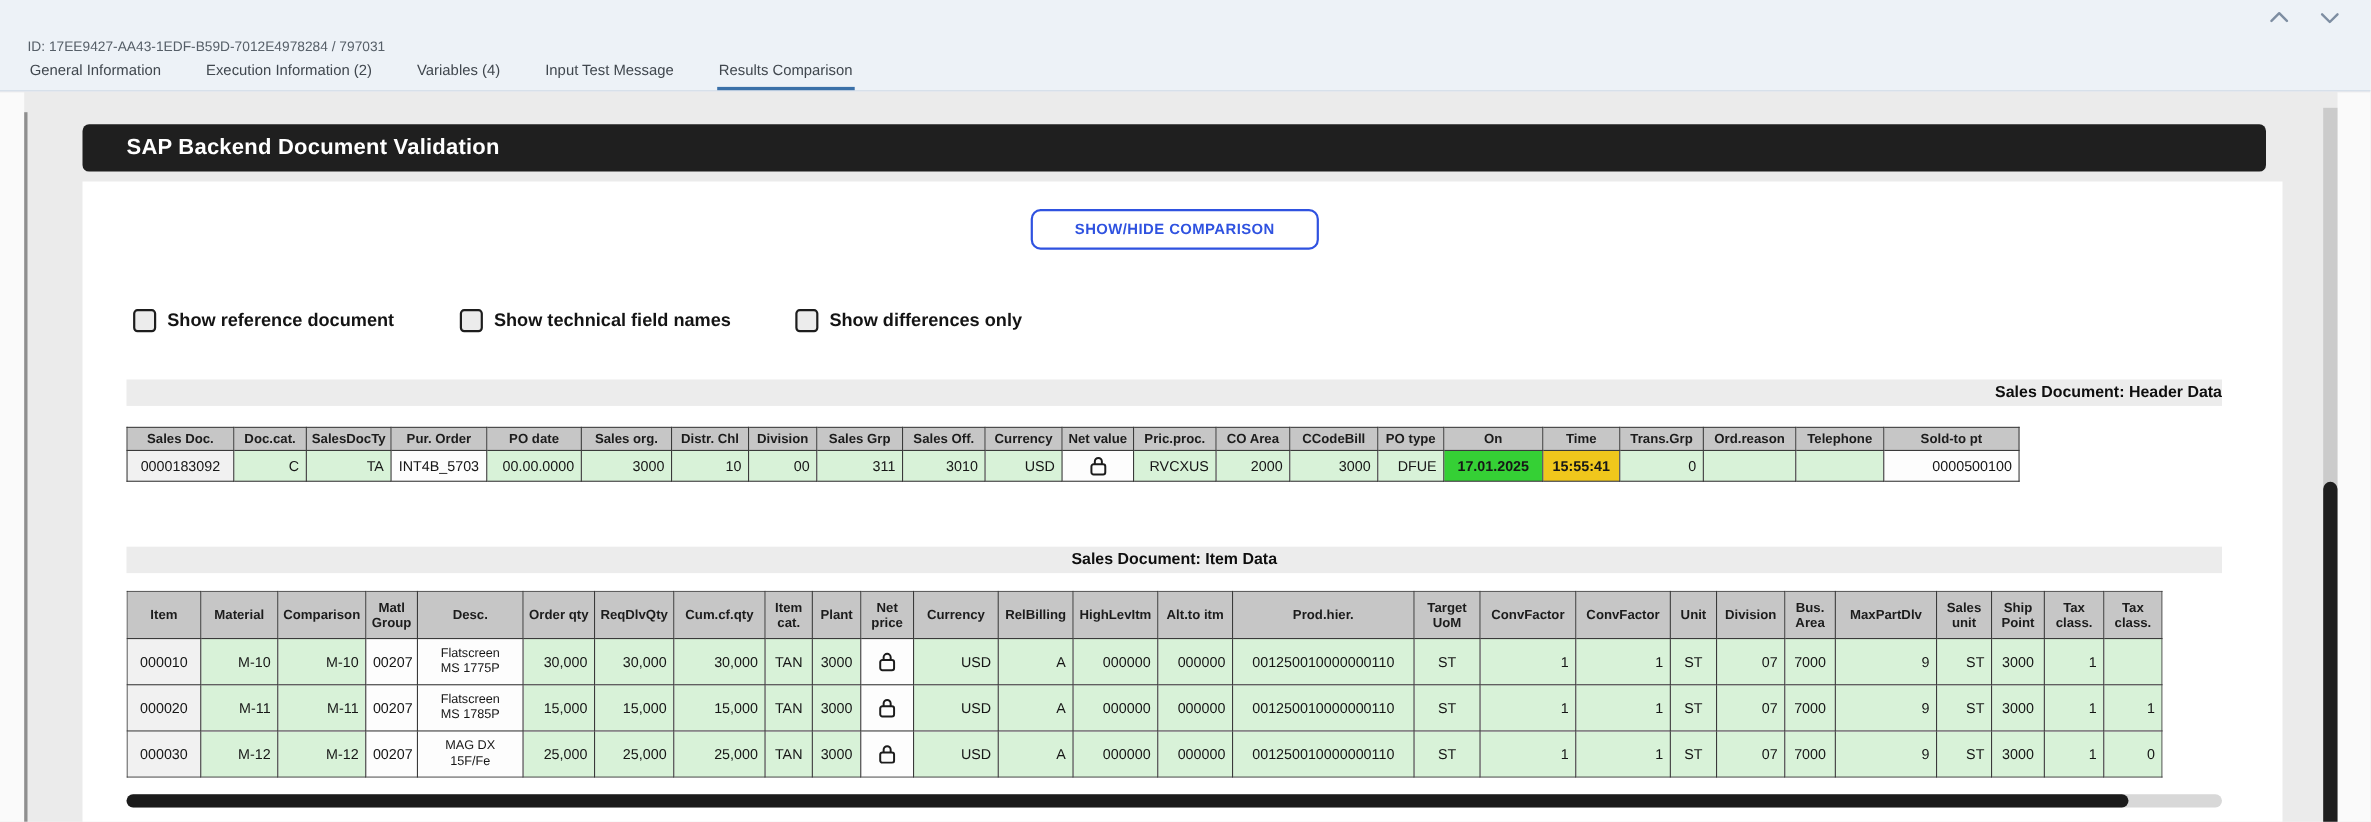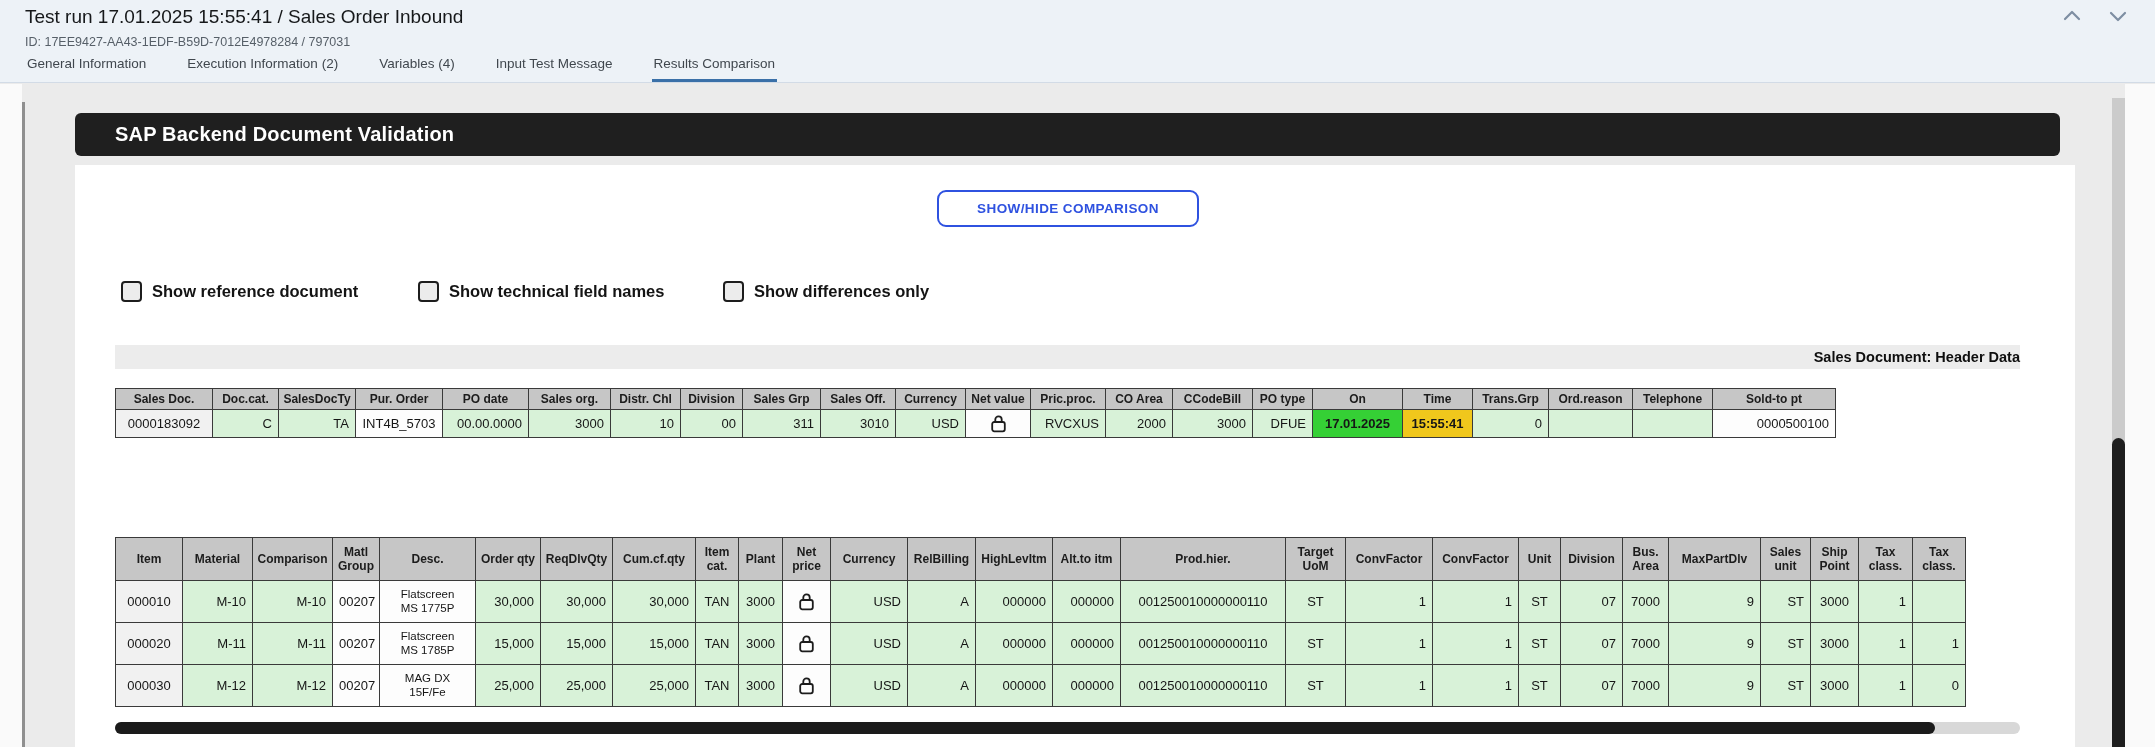--- a/index.html
+++ b/index.html
@@ -62,21 +62,20 @@
   td.cls-desc{font-size:11.5px;line-height:1.2;text-align:center;padding:1px 2px;white-space:pre-line;}
   td svg{display:inline-block;vertical-align:middle;}
   
   .h-scrollbar{position:absolute;left:40px;top:557px;width:1905px;height:12px;background:#d8d8d8;border-radius:7px;}
   .h-thumb{position:absolute;left:0;top:0;width:1820px;height:12px;background:#1b1b1b;border-radius:7px;}
 </style>
 </head>
 <body>
 
 <div class="top-band">
-  <div class="page-title">Test run 17.01.2025 15:55:41 / Sales Order Inbound</div>
   <div class="page-subtitle">ID: 17EE9427-AA43-1EDF-B59D-7012E4978284 / 797031</div>
   <div class="nav-chevrons">
     <svg width="22" height="22" viewBox="0 0 22 22">
       <path d="M4 14 L11 7 L18 14" stroke="#7e8ea2" stroke-width="2.2" fill="none" stroke-linecap="round" stroke-linejoin="round"></path>
     </svg>
     <svg width="22" height="22" viewBox="0 0 22 22">
       <path d="M4 8 L11 15 L18 8" stroke="#7e8ea2" stroke-width="2.2" fill="none" stroke-linecap="round" stroke-linejoin="round"></path>
     </svg>
   </div>
   <div class="tab-strip">
@@ -193,20 +192,21 @@
               <td class="t-hl-y a-c">15:55:41</td>
               <td class="t-g">0</td>
               <td class="t-g"></td>
               <td class="t-g"></td>
               <td class="t-w">0000500100</td>
             </tr>
           </tbody>
         </table>
       </div>
 
+    <div class="caption" id="cap-item">Sales Document: Item Data</div>
     <div class="item-table-wrap" id="item-table-wrap">
         <table class="item-table" style="width: 1918px;">
           <colgroup>
             <col style="width: 67px;">
             <col style="width: 70px;">
             <col style="width: 80px;">
             <col style="width: 47px;">
             <col style="width: 96px;">
             <col style="width: 65px;">
             <col style="width: 72px;">

